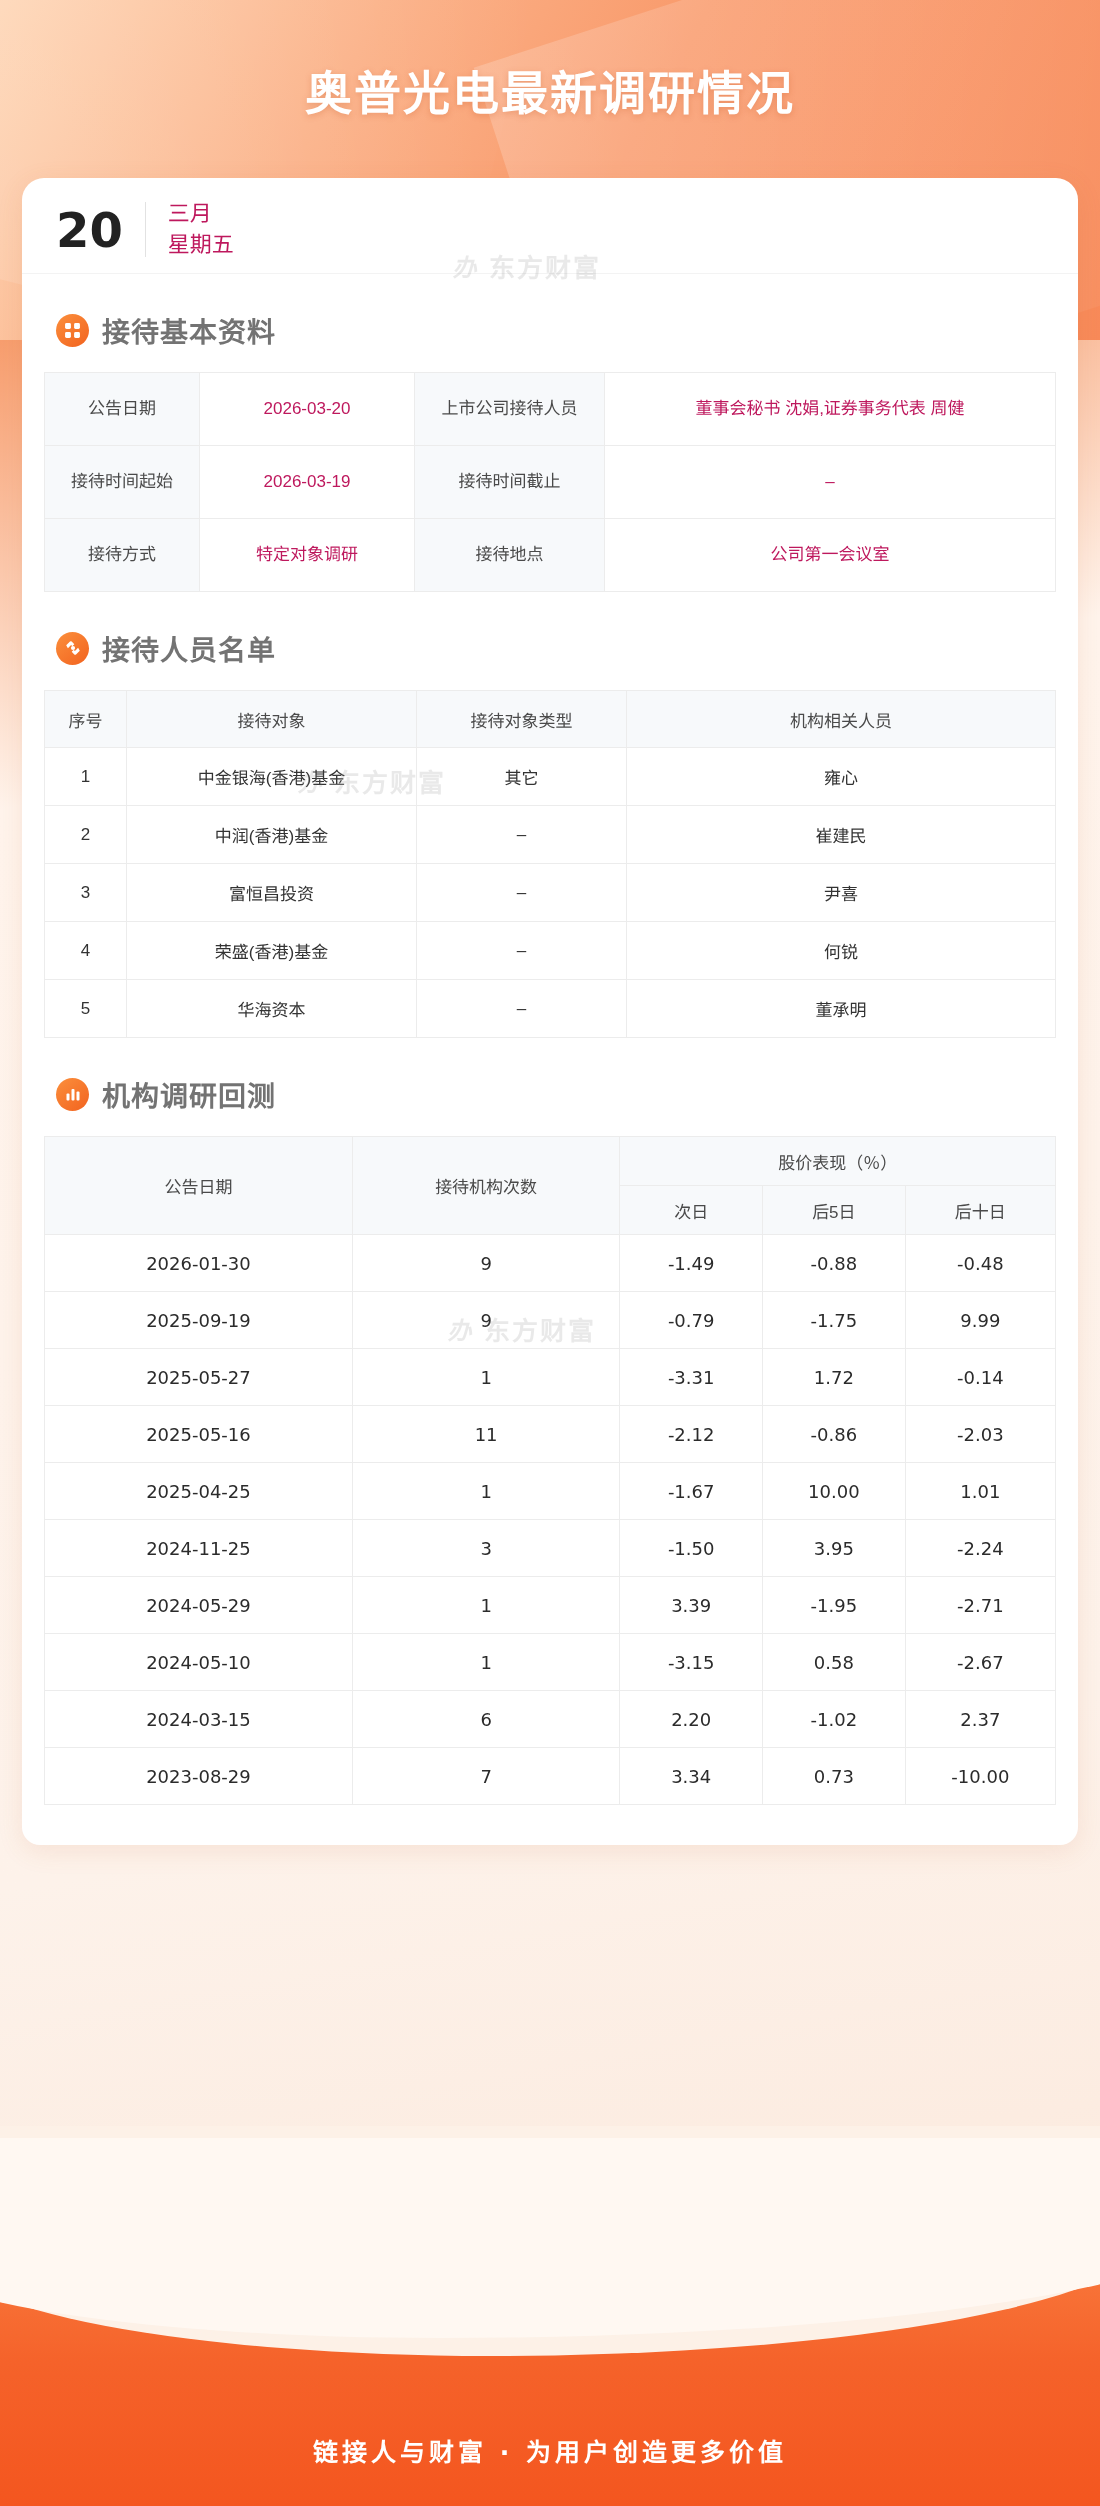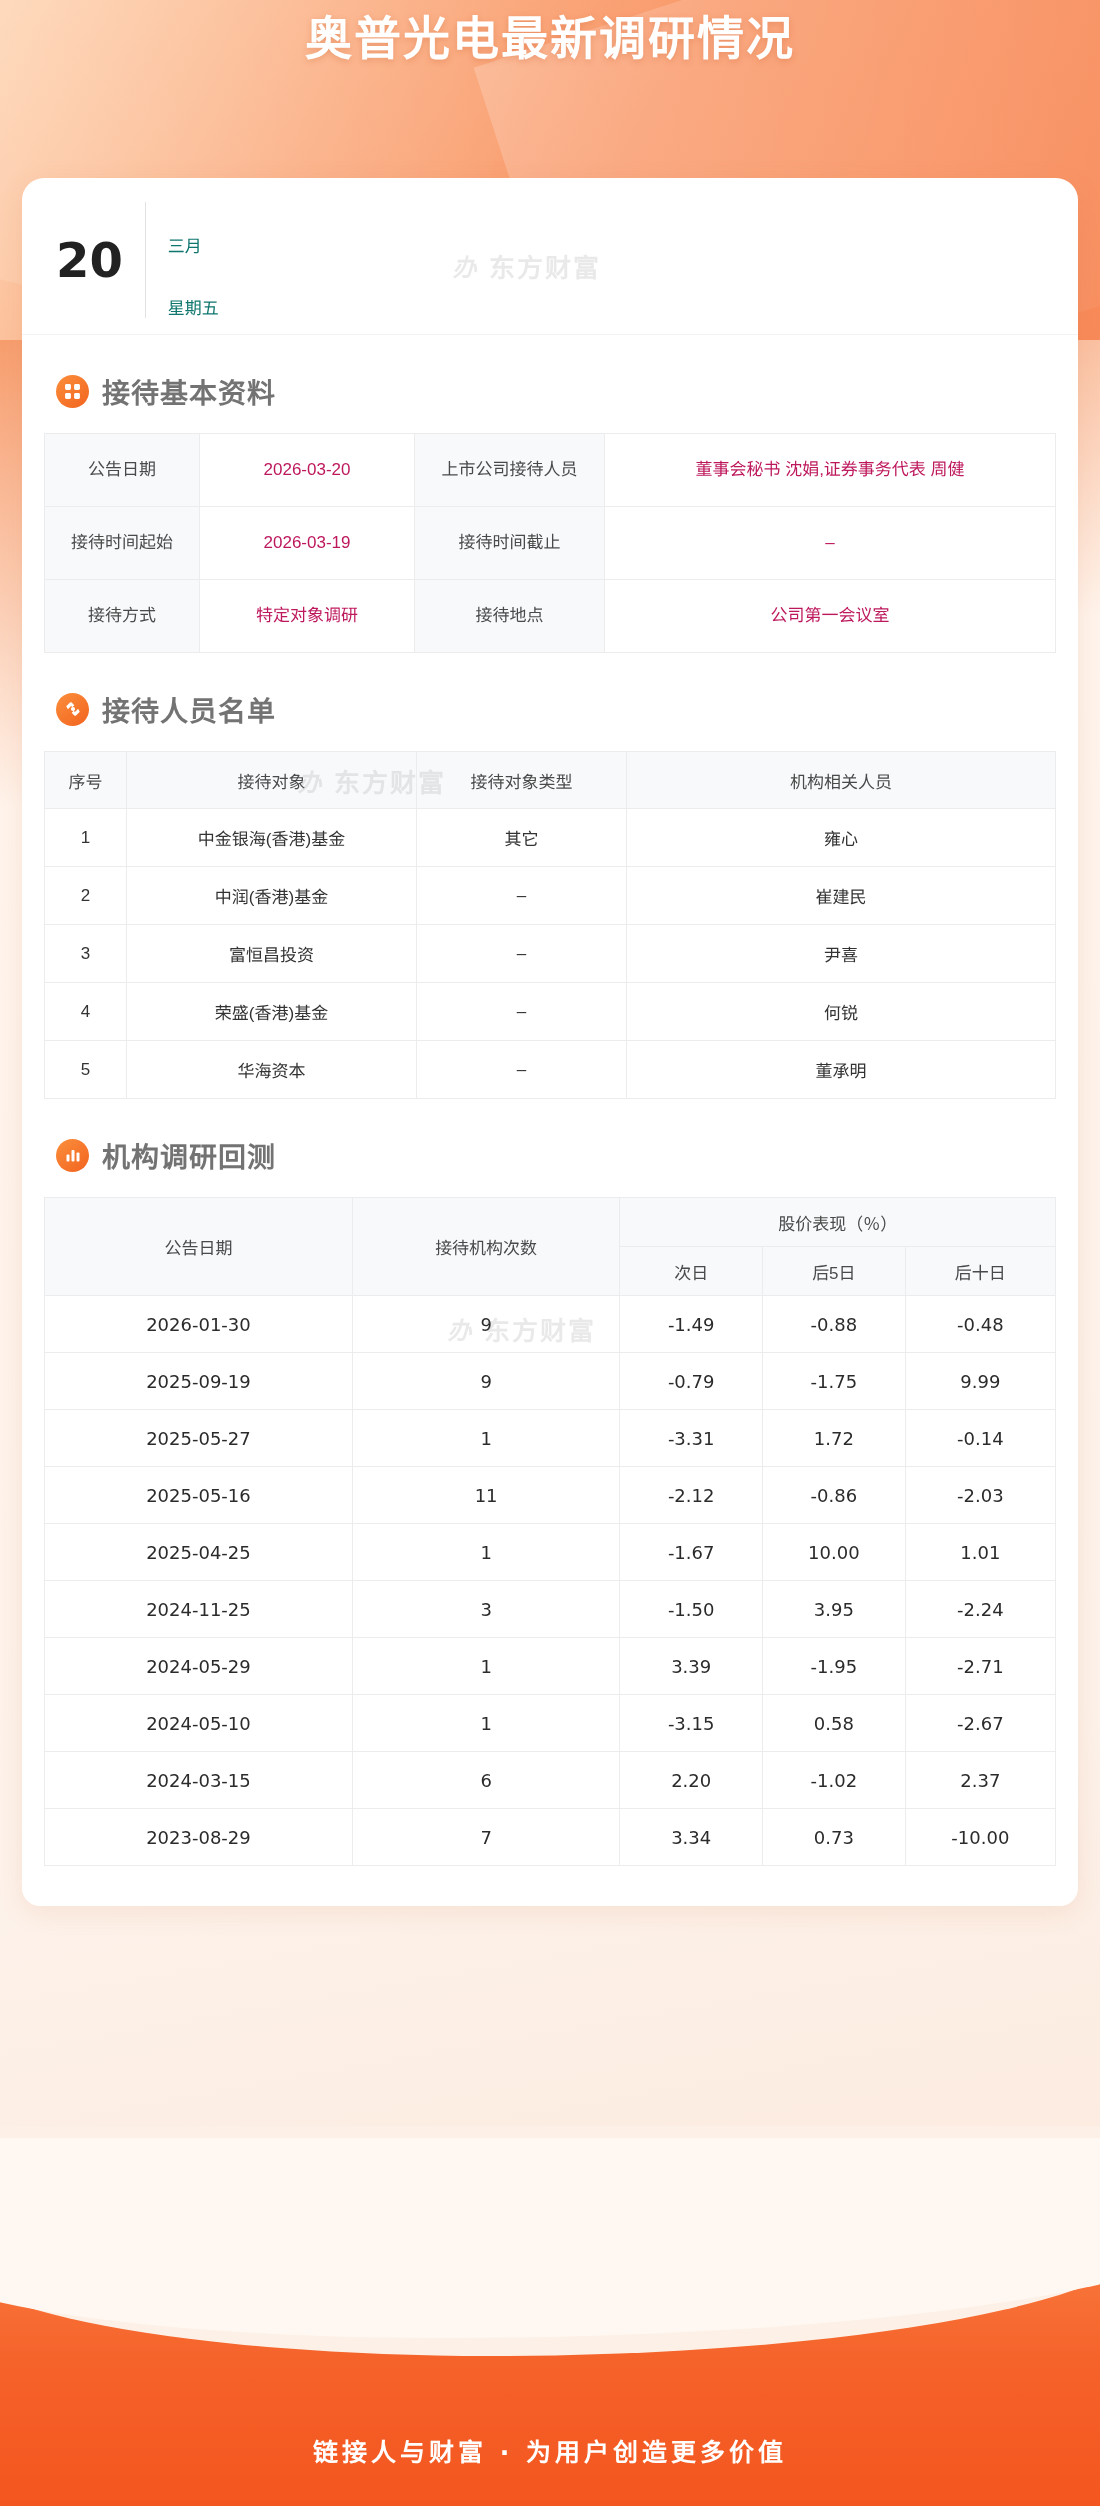--- a/index.html
+++ b/index.html
@@ -75,21 +75,21 @@
   .page {
     position: relative;
     z-index: 2;
     width: 1100px;
   }
 
   
   .header {
     height: 178px;
     display: flex;
-    align-items: flex-start;
+    align-items: center;
     justify-content: center;
   }
   .header h1 {
     margin: 0;
     font-size: 47px;
     font-weight: 700;
     color: #ffffff;
     letter-spacing: 2px;
     text-shadow: 0 2px 6px rgba(190,70,20,0.25);
     font-family: "DejaVu Sans", "Liberation Sans", sans-serif;
@@ -123,24 +123,23 @@
   }
   .date-meta {
     border-left: 1px solid #e2e2e2;
     padding-left: 22px;
     display: flex;
     flex-direction: column;
     justify-content: center;
     gap: 7px;
   }
   .date-meta span {
-    font-size: 17px;
-    color: #0f766e;
+    font-size: 22px;
+    color: #be185d;
     line-height: 1.1;
-    margin-top: 36px;
   }
 
   
   .section {
     padding: 0 22px;
   }
   .sec-head {
     display: flex;
     align-items: center;
     gap: 13px;

